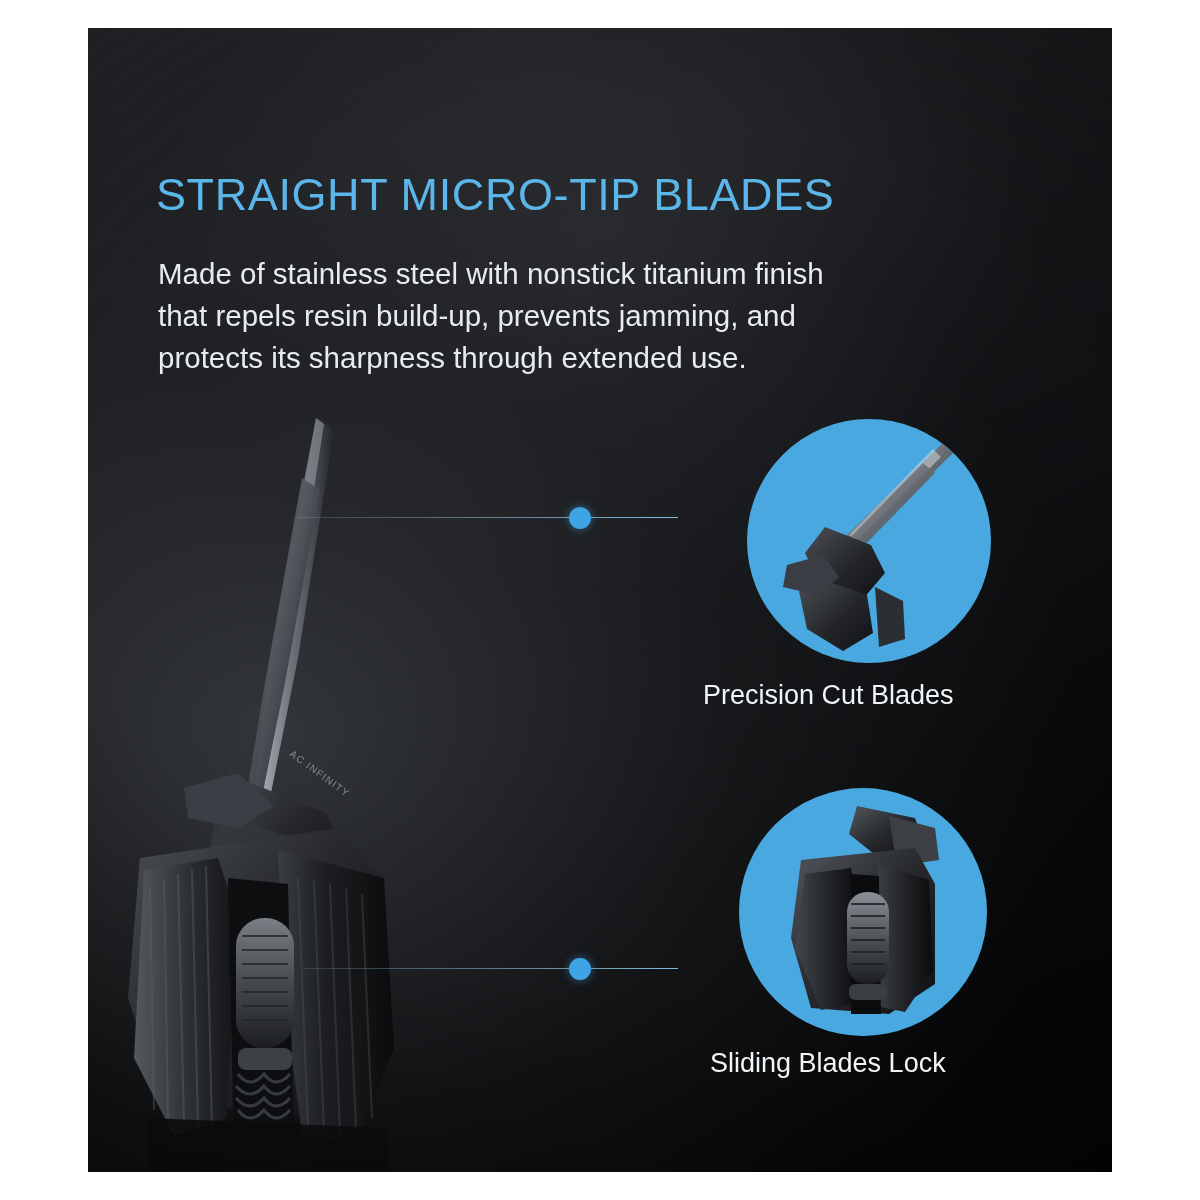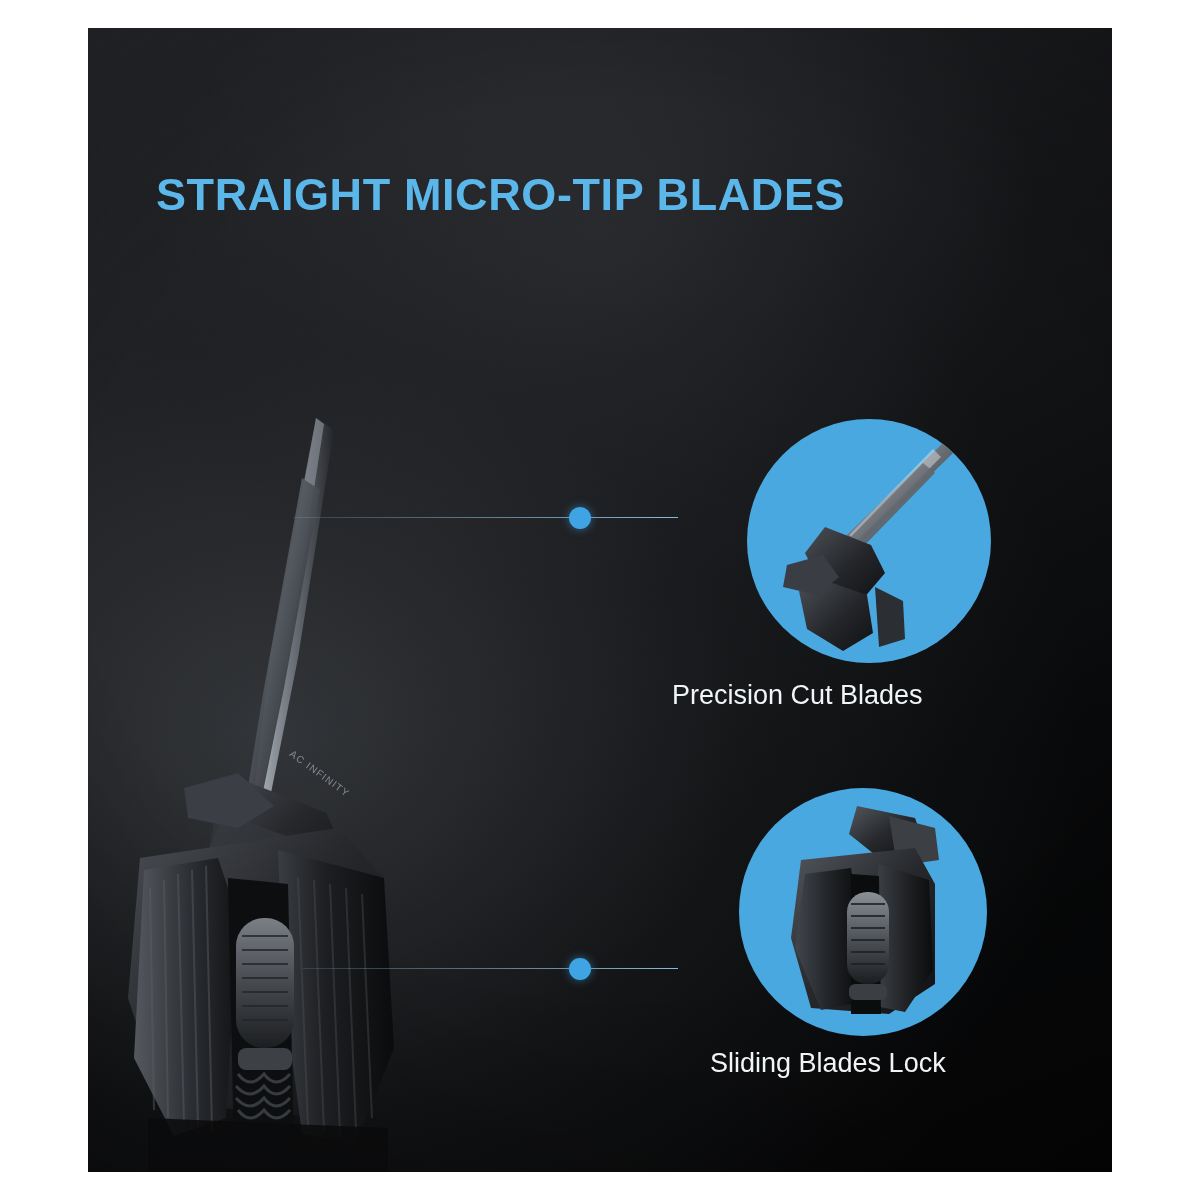--- a/index.html
+++ b/index.html
@@ -55,21 +55,21 @@
 
   
   .headline {
     position: absolute;
     left: 68px;
     top: 142px;
     width: 880px;
     color: #5bb7ea;
     font-size: 45px;
     letter-spacing: 0.6px;
-    font-weight: 700;
+    font-weight: 400;
     line-height: 1.1;
     z-index: 8;
   }
 
   .subcopy {
     position: absolute;
     left: 70px;
     top: 225px;
     width: 830px;
     color: #e9ecef;
@@ -92,21 +92,21 @@
   #bubble-lock   { left: 651px; top: 760px; width: 248px; height: 248px; }
 
   .bubble-caption {
     position: absolute;
     z-index: 12;
     color: #f2f5f7;
     font-size: 27px;
     font-weight: 400;
     white-space: nowrap;
   }
-  #caption-blades { left: 584px; top: 652px; }
+  #caption-blades { left: 615px; top: 652px; }
   #caption-lock   { left: 622px; top: 1020px; }
 
   
   .leader {
     position: absolute;
     height: 1px;
     background: linear-gradient(to right, rgba(160,200,225,0.15), rgba(140,195,230,0.95));
     z-index: 9;
   }
   #leader-1 { left: 205px; top: 489px; width: 385px; }
@@ -151,20 +151,23 @@
 <body>
 
 <div id="stage">
 
   <div class="band top"></div>
   <div class="band bottom"></div>
 
   <div id="panel">
 
     <div class="headline">STRAIGHT MICRO-TIP BLADES</div>
+    <div class="subcopy">Made of stainless steel with nonstick titanium finish
+that repels resin build-up, prevents jamming, and
+protects its sharpness through extended use.</div>
 
     <div id="product">
       <svg width="420" height="814" viewBox="0 0 420 814" xmlns="http://www.w3.org/2000/svg" aria-hidden="true">
         <defs>
           <linearGradient id="bladeG" x1="0" y1="0" x2="1" y2="1">
             <stop offset="0%" stop-color="#8e949c"></stop>
             <stop offset="35%" stop-color="#5c6169"></stop>
             <stop offset="70%" stop-color="#2e3135"></stop>
             <stop offset="100%" stop-color="#17191c"></stop>
           </linearGradient>

